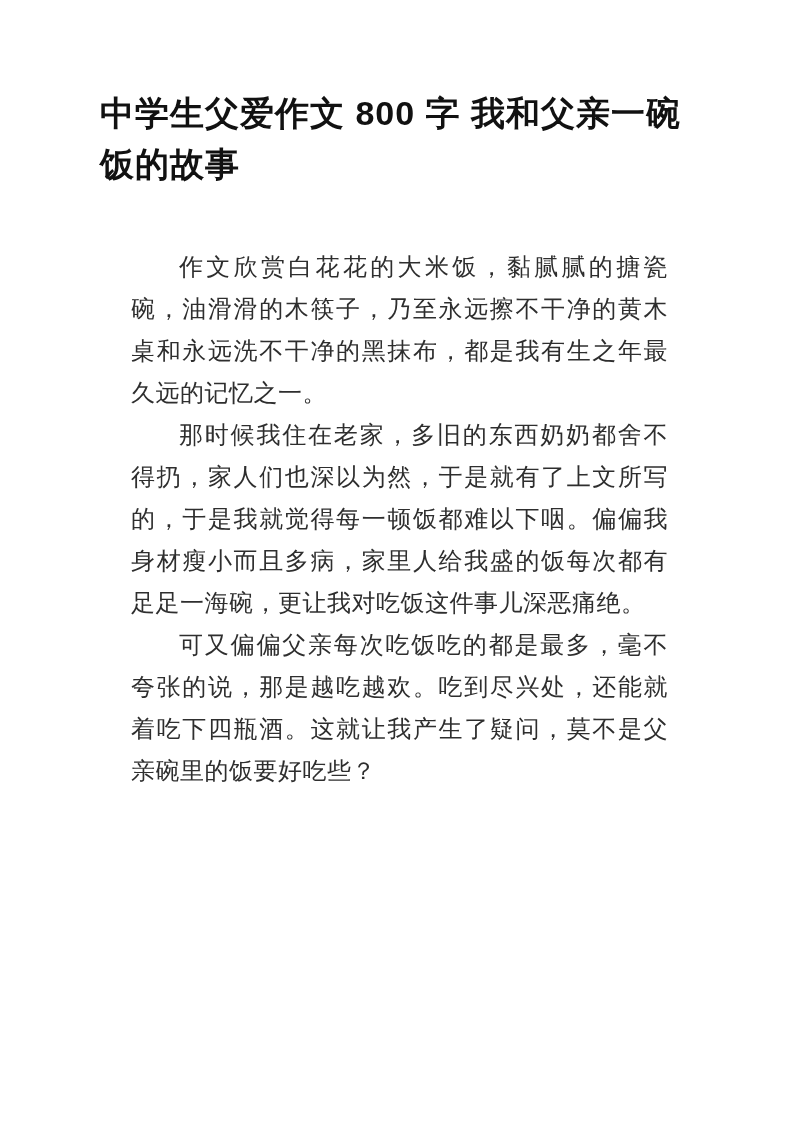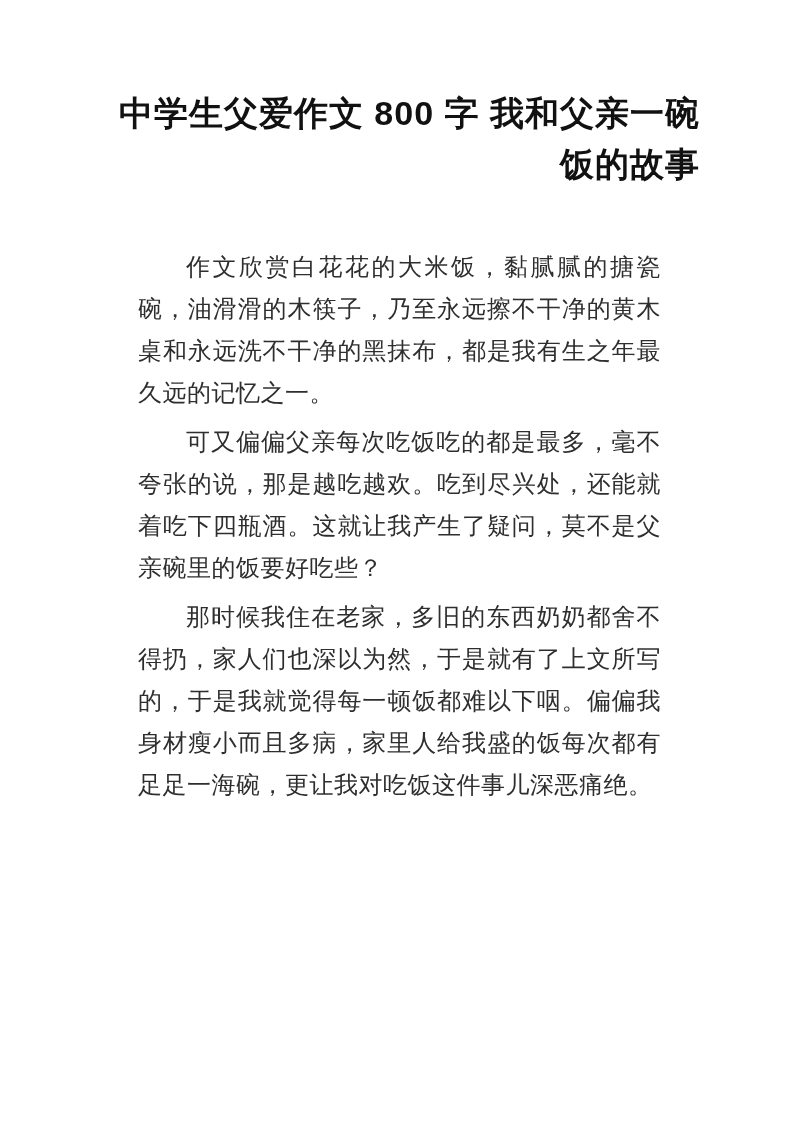--- a/index.html
+++ b/index.html
@@ -16,44 +16,44 @@
     margin: 0 auto;
   }
   .doc-title {
     width: 600px;
     margin: 88px auto 0 auto;
     font-family: "Liberation Sans", "DejaVu Sans", sans-serif;
     font-weight: 700;
     font-size: 34px;
     line-height: 51px;
     color: #111111;
-    text-align: right;
+    text-align: left;
     letter-spacing: 1px;
   }
   .doc-body {
     width: 537px;
     margin: 56px 0 0 131px;
     font-family: "Liberation Serif", "DejaVu Serif", serif;
     font-size: 24px;
     line-height: 42px;
     color: #2e2e2e;
     text-align: justify;
     text-justify: inter-ideograph;
     letter-spacing: 0.5px;
   }
   .doc-body p {
-    margin: 7px;
+    margin: 0;
     padding: 0;
     text-indent: 2em;
   }
 </style>
 </head>
 <body>
 
 <div class="page">
   <h1 class="doc-title">中学生父爱作文 800 字 我和父亲一碗饭的故事</h1>
 
   <div class="doc-body">
     <p>作文欣赏白花花的大米饭，黏腻腻的搪瓷碗，油滑滑的木筷子，乃至永远擦不干净的黄木桌和永远洗不干净的黑抹布，都是我有生之年最久远的记忆之一。</p>
+    <p>那时候我住在老家，多旧的东西奶奶都舍不得扔，家人们也深以为然，于是就有了上文所写的，于是我就觉得每一顿饭都难以下咽。偏偏我身材瘦小而且多病，家里人给我盛的饭每次都有足足一海碗，更让我对吃饭这件事儿深恶痛绝。</p>
     <p>可又偏偏父亲每次吃饭吃的都是最多，毫不夸张的说，那是越吃越欢。吃到尽兴处，还能就着吃下四瓶酒。这就让我产生了疑问，莫不是父亲碗里的饭要好吃些？</p>
-    <p>那时候我住在老家，多旧的东西奶奶都舍不得扔，家人们也深以为然，于是就有了上文所写的，于是我就觉得每一顿饭都难以下咽。偏偏我身材瘦小而且多病，家里人给我盛的饭每次都有足足一海碗，更让我对吃饭这件事儿深恶痛绝。</p>
   </div>
 </div>
 
 </body></html>

